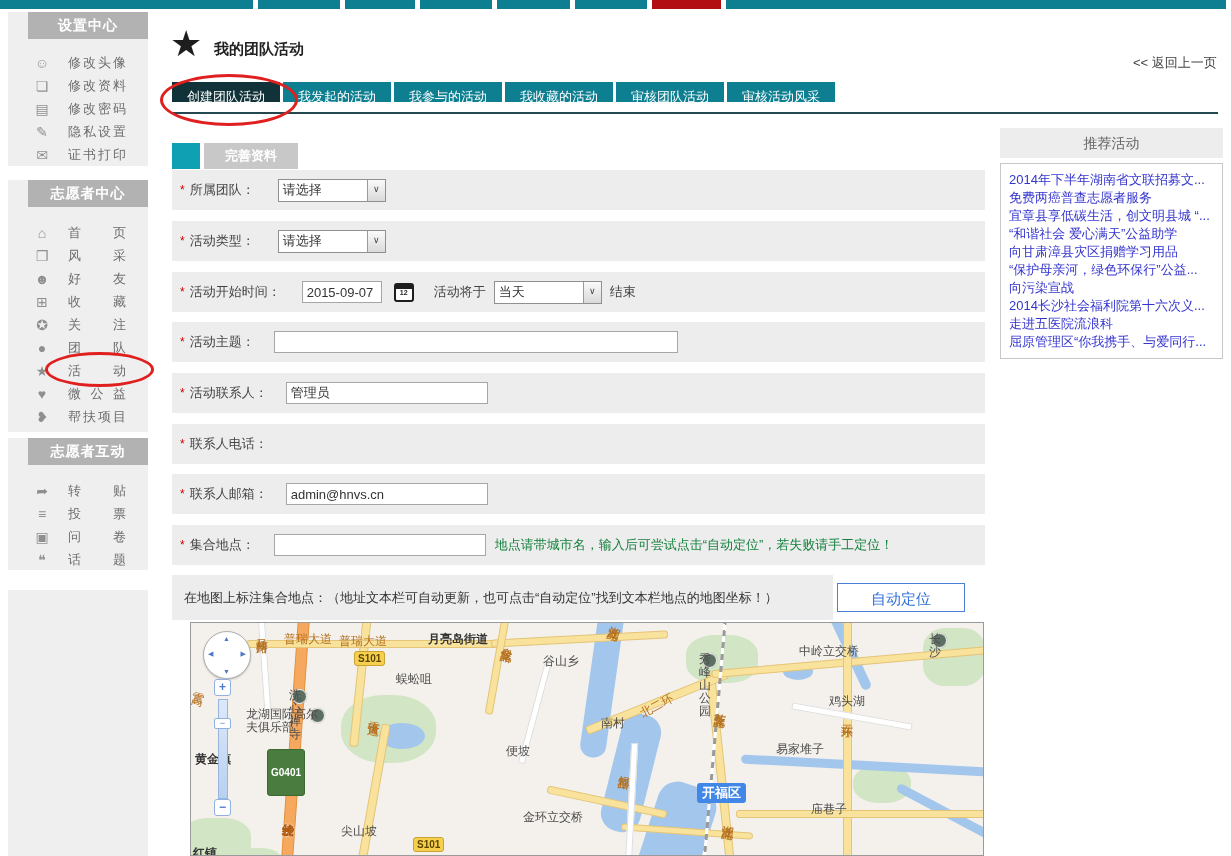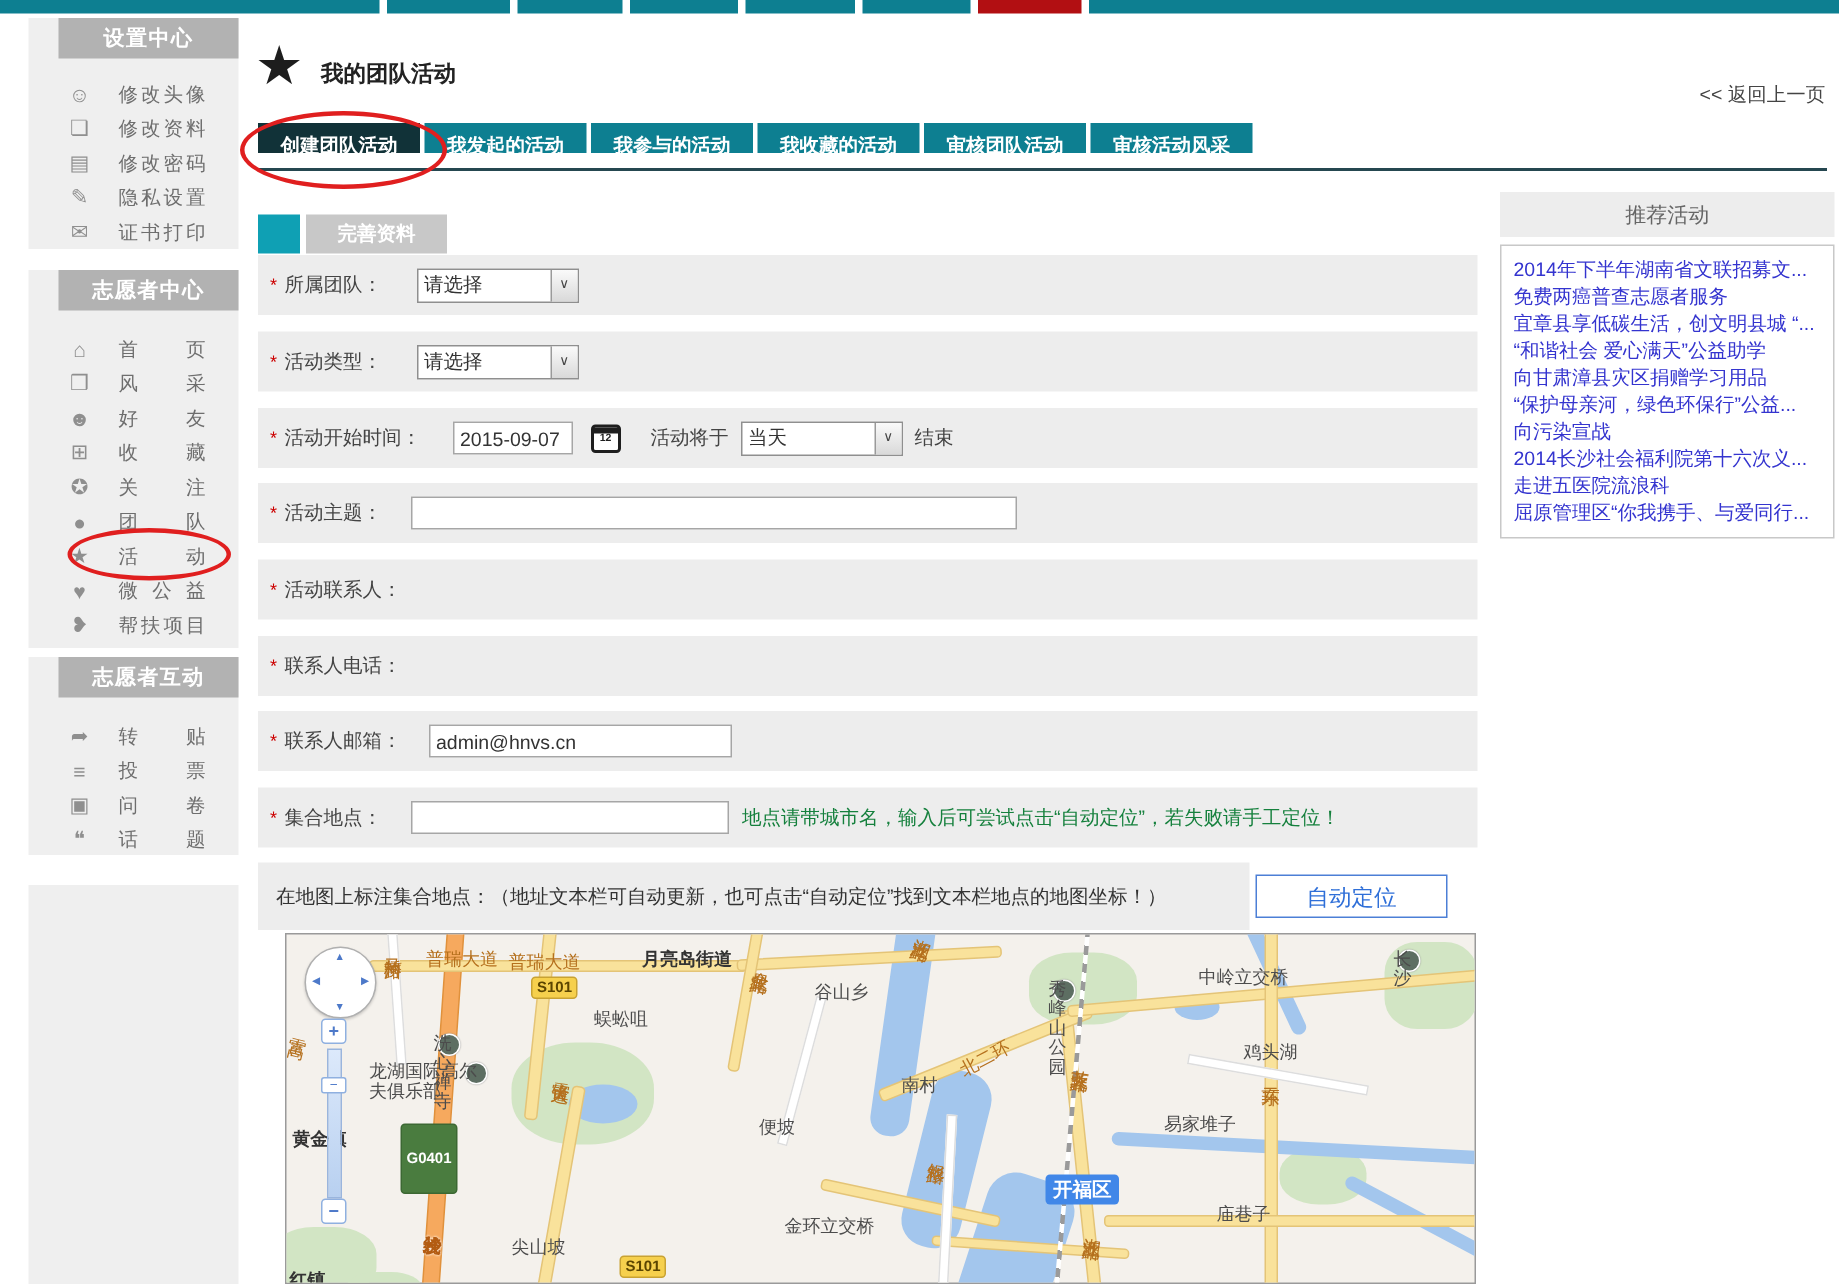--- a/index.html
+++ b/index.html
@@ -15,36 +15,36 @@
   .topnav .seg.red{background:#b20f12;}
   .topnav .seg:nth-child(1){width:253px;}
   .topnav .seg:nth-child(2){width:82px;}
   .topnav .seg:nth-child(3){width:70px;}
   .topnav .seg:nth-child(4){width:72px;}
   .topnav .seg:nth-child(5){width:73px;}
   .topnav .seg:nth-child(6){width:73px;}
   .topnav .seg:nth-child(7){width:69px;}
   .topnav .seg:nth-child(8){width:500px;}
   
-  .sb-block{left:19px;width:140px;background:#efefef;}
+  .sb-block{left:8px;width:140px;background:#efefef;}
   .sb-header{margin:0 0 0 20px;width:120px;height:27px;line-height:27px;background:#b2b2b2;
     color:#fff;font-size:14px;font-weight:bold;text-align:center;letter-spacing:1px;}
   .s-item{display:flex;align-items:center;height:23px;padding-left:24px;cursor:pointer;}
   .s-ico{width:20px;margin-right:16px;font-size:14px;color:#8f8f8f;text-align:center;}
   .s-label{display:inline-block;width:58px;font-size:13px;color:#6e6e6e;
     text-align:justify;text-align-last:justify;}
   .sb-pad{height:12px;}
   
   .title-star{left:170px;top:26px;font-size:36px;color:#1d1d1d;line-height:36px;}
   .page-title{left:214px;top:40px;font-size:15px;font-weight:bold;color:#222;}
   .back-link{left:1133px;top:42px;font-size:13px;color:#444;cursor:pointer;text-decoration:none;margin-top:12px;}
   
   .tabs{left:172px;top:82px;display:flex;}
   .tab{height:20px;line-height:30px;padding:0 15px;margin-right:3px;background:#0d7f91;
-    color:#fff;font-size:13px;font-weight:bold;cursor:pointer;white-space:nowrap;}
+    color:#fff;font-size:13px;font-weight:normal;cursor:pointer;white-space:nowrap;}
   .tab.active{background:#113238;}
   .tab-underline{left:172px;top:112px;width:1046px;height:2px;background:#254750;}
   
   .sec-square{left:172px;top:143px;width:28px;height:26px;background:#0fa0b4;}
   .sec-tab{left:204px;top:143px;width:94px;height:26px;line-height:26px;background:#c8c8c8;
     color:#fff;font-size:13px;font-weight:bold;text-align:center;cursor:pointer;}
   
   .frow{left:172px;width:813px;height:40px;background:#ededed;display:flex;align-items:center;
     padding-left:8px;box-sizing:border-box;font-size:13px;color:#444;}
   .req{color:#c00;margin-right:5px;font-size:12px;}
@@ -280,20 +280,21 @@
 
 <div class="abs frow" style="top:322px;">
   <span class="req">*</span>
   <span class="flabel w84">活动主题：</span>
   <input class="tinput" style="width: 404px;" value="">
 </div>
 
 <div class="abs frow" style="top:373px;">
   <span class="req">*</span>
   <span class="flabel w96">活动联系人：</span>
+  <input class="tinput" style="width: 202px;" value="管理员">
 </div>
 
 <div class="abs frow" style="top:424px;">
   <span class="req">*</span>
   <span class="flabel w96">联系人电话：</span>
 </div>
 
 <div class="abs frow" style="top:474px;">
   <span class="req">*</span>
   <span class="flabel w96">联系人邮箱：</span>

